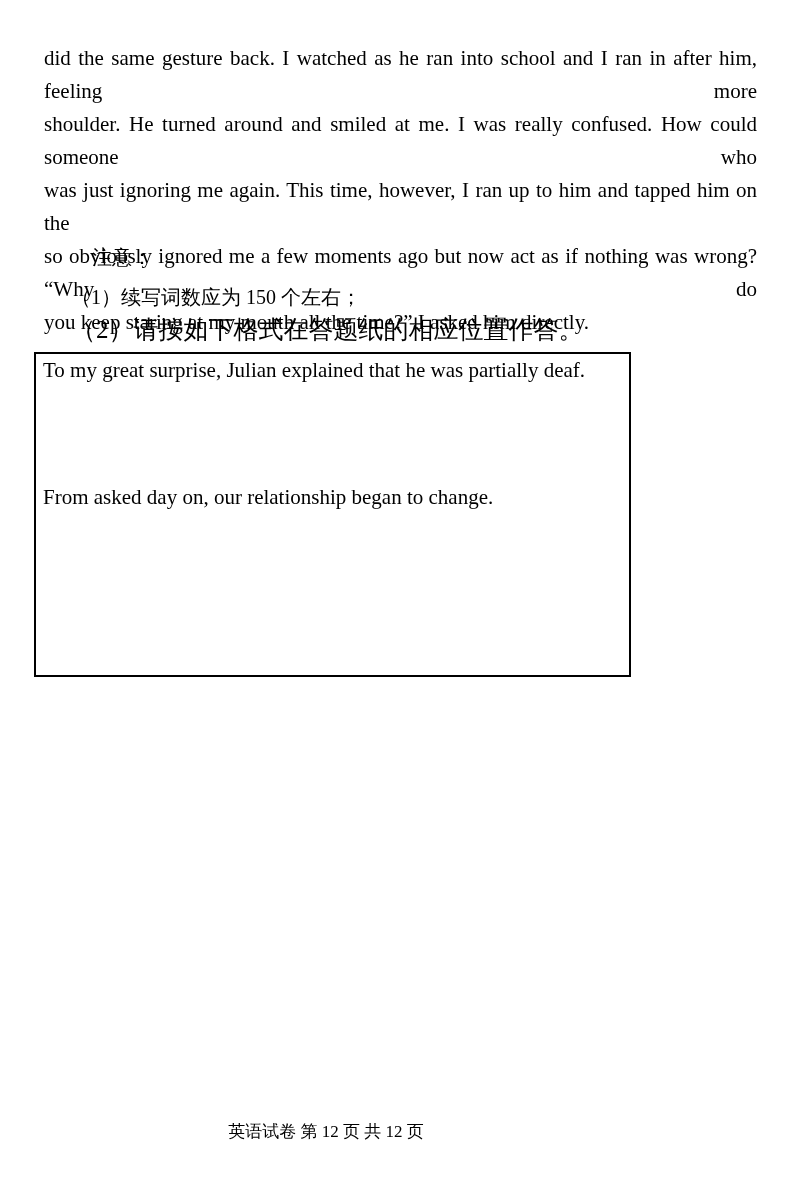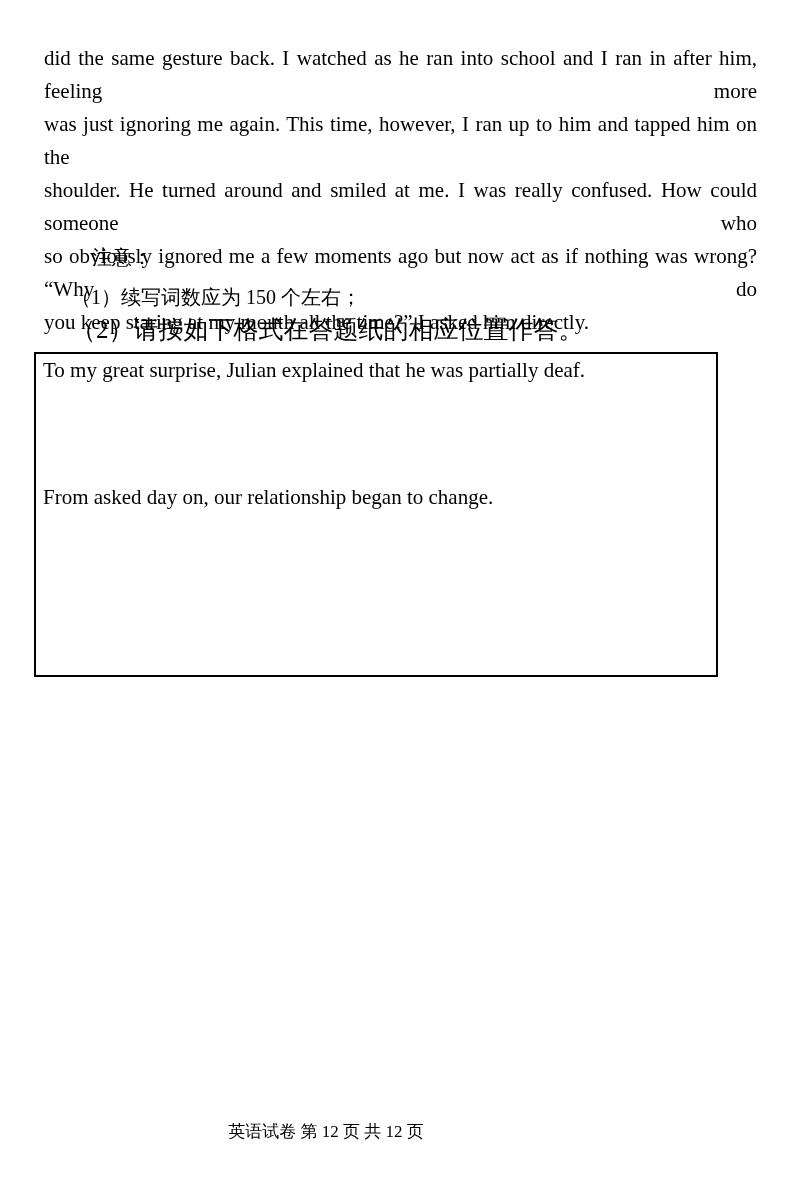--- a/index.html
+++ b/index.html
@@ -50,21 +50,21 @@
     position: absolute;
     top: 318px;
     left: 71px;
     font-size: 25px;
     line-height: 24px;
   }
   .answer-box {
     position: absolute;
     top: 352px;
     left: 34px;
-    width: 684px;
+    width: 597px;
     height: 325px;
     border: 2px solid #000000;
     box-sizing: border-box;
     background: #ffffff;
   }
   .box-line-1 {
     position: absolute;
     top: 3px;
     left: 7px;
     right: 7px;
@@ -87,22 +87,22 @@
     text-align: center;
     font-size: 17px;
     line-height: 24px;
   }
 </style>
 </head>
 <body>
 
 <div class="passage">
   <div class="pline">did the same gesture back. I watched as he ran into school and I ran in after him, feeling more</div>
+  <div class="pline">shoulder. He turned around and smiled at me. I was really confused. How could someone who</div>
   <div class="pline">was just ignoring me again. This time, however, I ran up to him and tapped him on the</div>
-  <div class="pline">shoulder. He turned around and smiled at me. I was really confused. How could someone who</div>
   <div class="pline">so obviously ignored me a few moments ago but now act as if nothing was wrong? “Why do</div>
   <div class="pline last">you keep staring at my mouth all the time?” I asked him directly.</div>
 </div>
 
 <div class="note-heading">注意：</div>
 <div class="note-item-1">（1）续写词数应为 150 个左右；</div>
 <div class="note-item-2">（2）请按如下格式在答题纸的相应位置作答。</div>
 
 <div class="answer-box">
   <div class="box-line-1">To my great surprise, Julian explained that he was partially deaf.</div>

